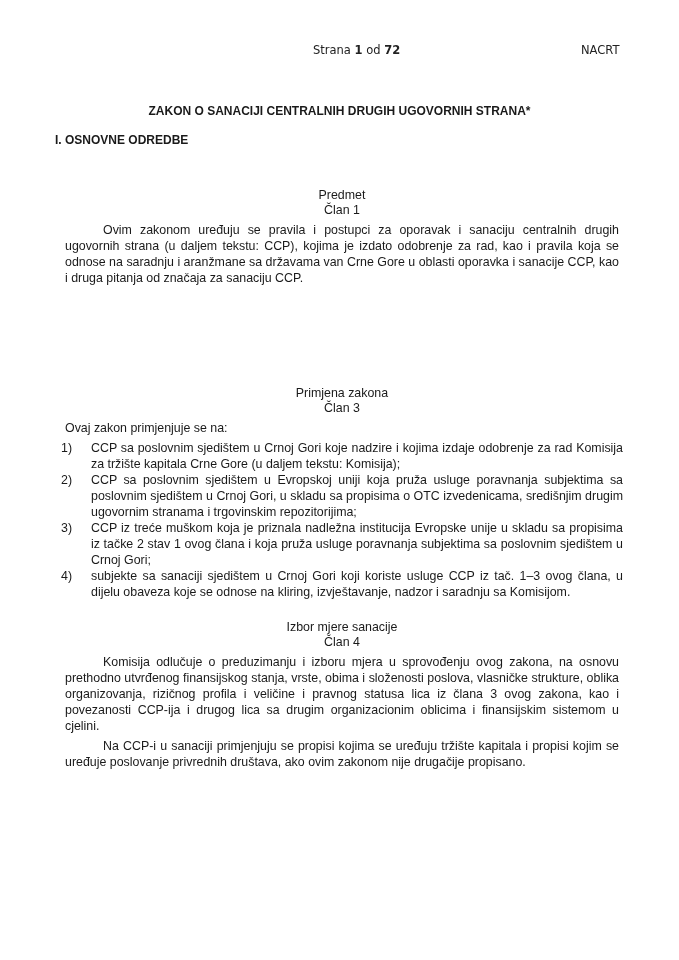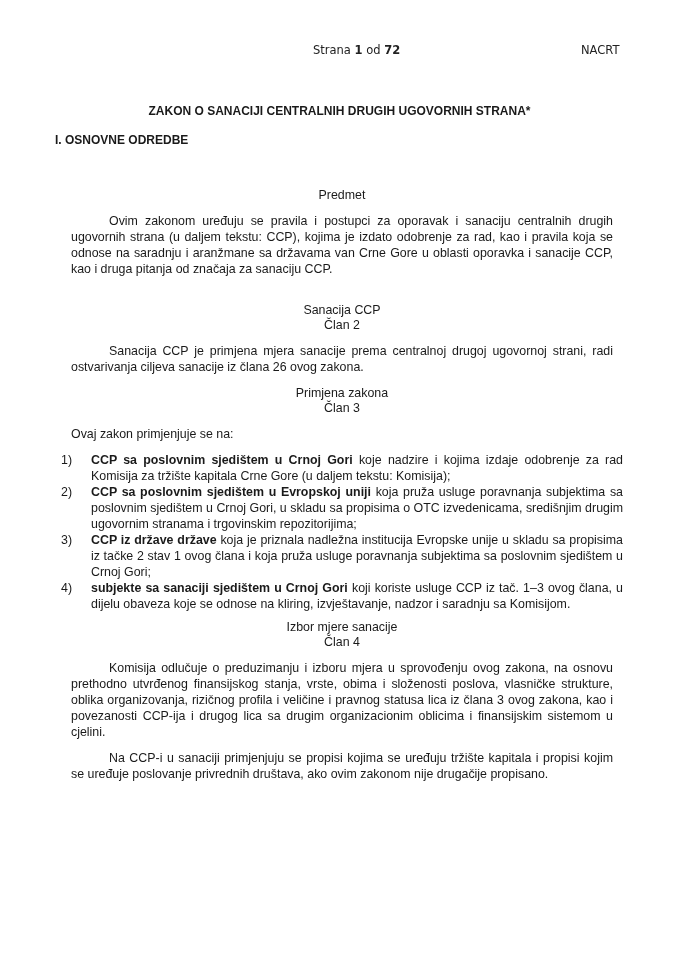--- a/index.html
+++ b/index.html
@@ -5,67 +5,63 @@
     html, body { margin: 0; padding: 0; background: #ffffff; }
     body { width: 679px; height: 960px; position: relative; overflow: hidden; font-family: "Liberation Sans", sans-serif; color: #1a1a1a; }
     .page { position: absolute; left: 0; top: 0; width: 679px; height: 960px; }
     .hdr-page { position: absolute; top: 43px; left: 313px; font-size: 11.5px; color: #222; font-family: "DejaVu Sans", sans-serif; }
     .hdr-page b { font-weight: bold; }
     .hdr-draft { position: absolute; top: 43px; left: 581px; font-size: 11.5px; font-weight: normal; color: #222; font-family: "DejaVu Sans", sans-serif; }
     .doc-title { position: absolute; top: 104px; left: 0; width: 679px; text-align: center; font-size: 12px; font-weight: bold; }
     .part-title { position: absolute; top: 133px; left: 55px; font-size: 12px; font-weight: bold; }
     .body { position: absolute; left: 61px; width: 562px; font-size: 12.4px; line-height: 16px; }
     .art-head { text-align: center; font-weight: normal; font-size: 12.4px; line-height: 15px; }
-    .para { text-align: justify; text-indent: 38px; margin: 10px; }
+    .para { text-align: justify; text-indent: 38px; margin: 4px; }
     .para.noindent { text-indent: 0; }
     ol.items { list-style: none; margin: 0; padding: 0; }
     ol.items li { position: relative; padding-left: 30px; text-align: justify; }
     ol.items li .num { position: absolute; left: 0; top: 0; }
-    ol.items li b { font-weight: bold; }
+    ol.items li b { font-weight: normal; }
   </style>
 </head>
 <body>
 
 <div class="page">
 
   <div class="hdr-page">
     <span>Strana</span>
     <b>1</b>
     <span>od</span>
     <b>72</b>
   </div>
   <div class="hdr-draft">NACRT</div>
 
   <div class="doc-title">ZAKON O SANACIJI CENTRALNIH DRUGIH UGOVORNIH STRANA*</div>
   <div class="part-title">I. OSNOVNE ODREDBE</div>
 
   <div class="body" style="top:188px;">
     <div class="art-head">Predmet</div>
+    <div class="art-head">Član 1</div>
     <p class="para">Ovim zakonom uređuju se pravila i postupci za oporavak i sanaciju centralnih drugih ugovornih strana (u daljem tekstu: CCP), kojima je izdato odobrenje za rad, kao i pravila koja se odnose na saradnju i aranžmane sa državama van Crne Gore u oblasti oporavka i sanacije CCP, kao i druga pitanja od značaja za sanaciju CCP.</p>
   </div>
 
-  <div class="body" style="top:303px;">
-    <div class="art-head">Sanacija CCP</div>
-    <div class="art-head">Član 2</div>
-    <p class="para">Sanacija CCP je primjena mjera sanacije prema centralnoj drugoj ugovornoj strani, radi ostvarivanja ciljeva sanacije iz člana 26 ovog zakona.</p>
-  </div>
 
   <div class="body" style="top:386px;">
     <div class="art-head">Primjena zakona</div>
     <div class="art-head">Član 3</div>
     <p class="para noindent">Ovaj zakon primjenjuje se na:</p>
     <ol class="items">
       <li>
         <span class="num">1)</span><b>CCP sa poslovnim sjedištem u Crnoj Gori</b><span> koje nadzire i kojima izdaje odobrenje za rad Komisija za tržište kapitala Crne Gore (u daljem tekstu: Komisija);</span>
       </li>
       <li>
         <span class="num">2)</span><b>CCP sa poslovnim sjedištem u Evropskoj uniji</b><span> koja pruža usluge poravnanja subjektima sa poslovnim sjedištem u Crnoj Gori, u skladu sa propisima o OTC izvedenicama, središnjim drugim ugovornim stranama i trgovinskim repozitorijima;</span>
       </li>
       <li>
-        <span class="num">3)</span><b>CCP iz države države</b><span> koja je priznala nadležna institucija Evropske unije u skladu sa propisima iz tačke 2 stav 1 ovog člana i koja pruža usluge poravnanja subjektima sa poslovnim sjedištem u Crnoj Gori;</span>
+        <span class="num">3)</span><b>CCP iz treće muškom</b><span> koja je priznala nadležna institucija Evropske unije u skladu sa propisima iz tačke 2 stav 1 ovog člana i koja pruža usluge poravnanja subjektima sa poslovnim sjedištem u Crnoj Gori;</span>
       </li>
       <li>
         <span class="num">4)</span><b>subjekte sa sanaciji sjedištem u Crnoj Gori</b><span> koji koriste usluge CCP iz tač. 1–3 ovog člana, u dijelu obaveza koje se odnose na kliring, izvještavanje, nadzor i saradnju sa Komisijom.</span>
       </li>
     </ol>
   </div>
 
   <div class="body" style="top:620px;">
     <div class="art-head">Izbor mjere sanacije</div>
     <div class="art-head">Član 4</div>

